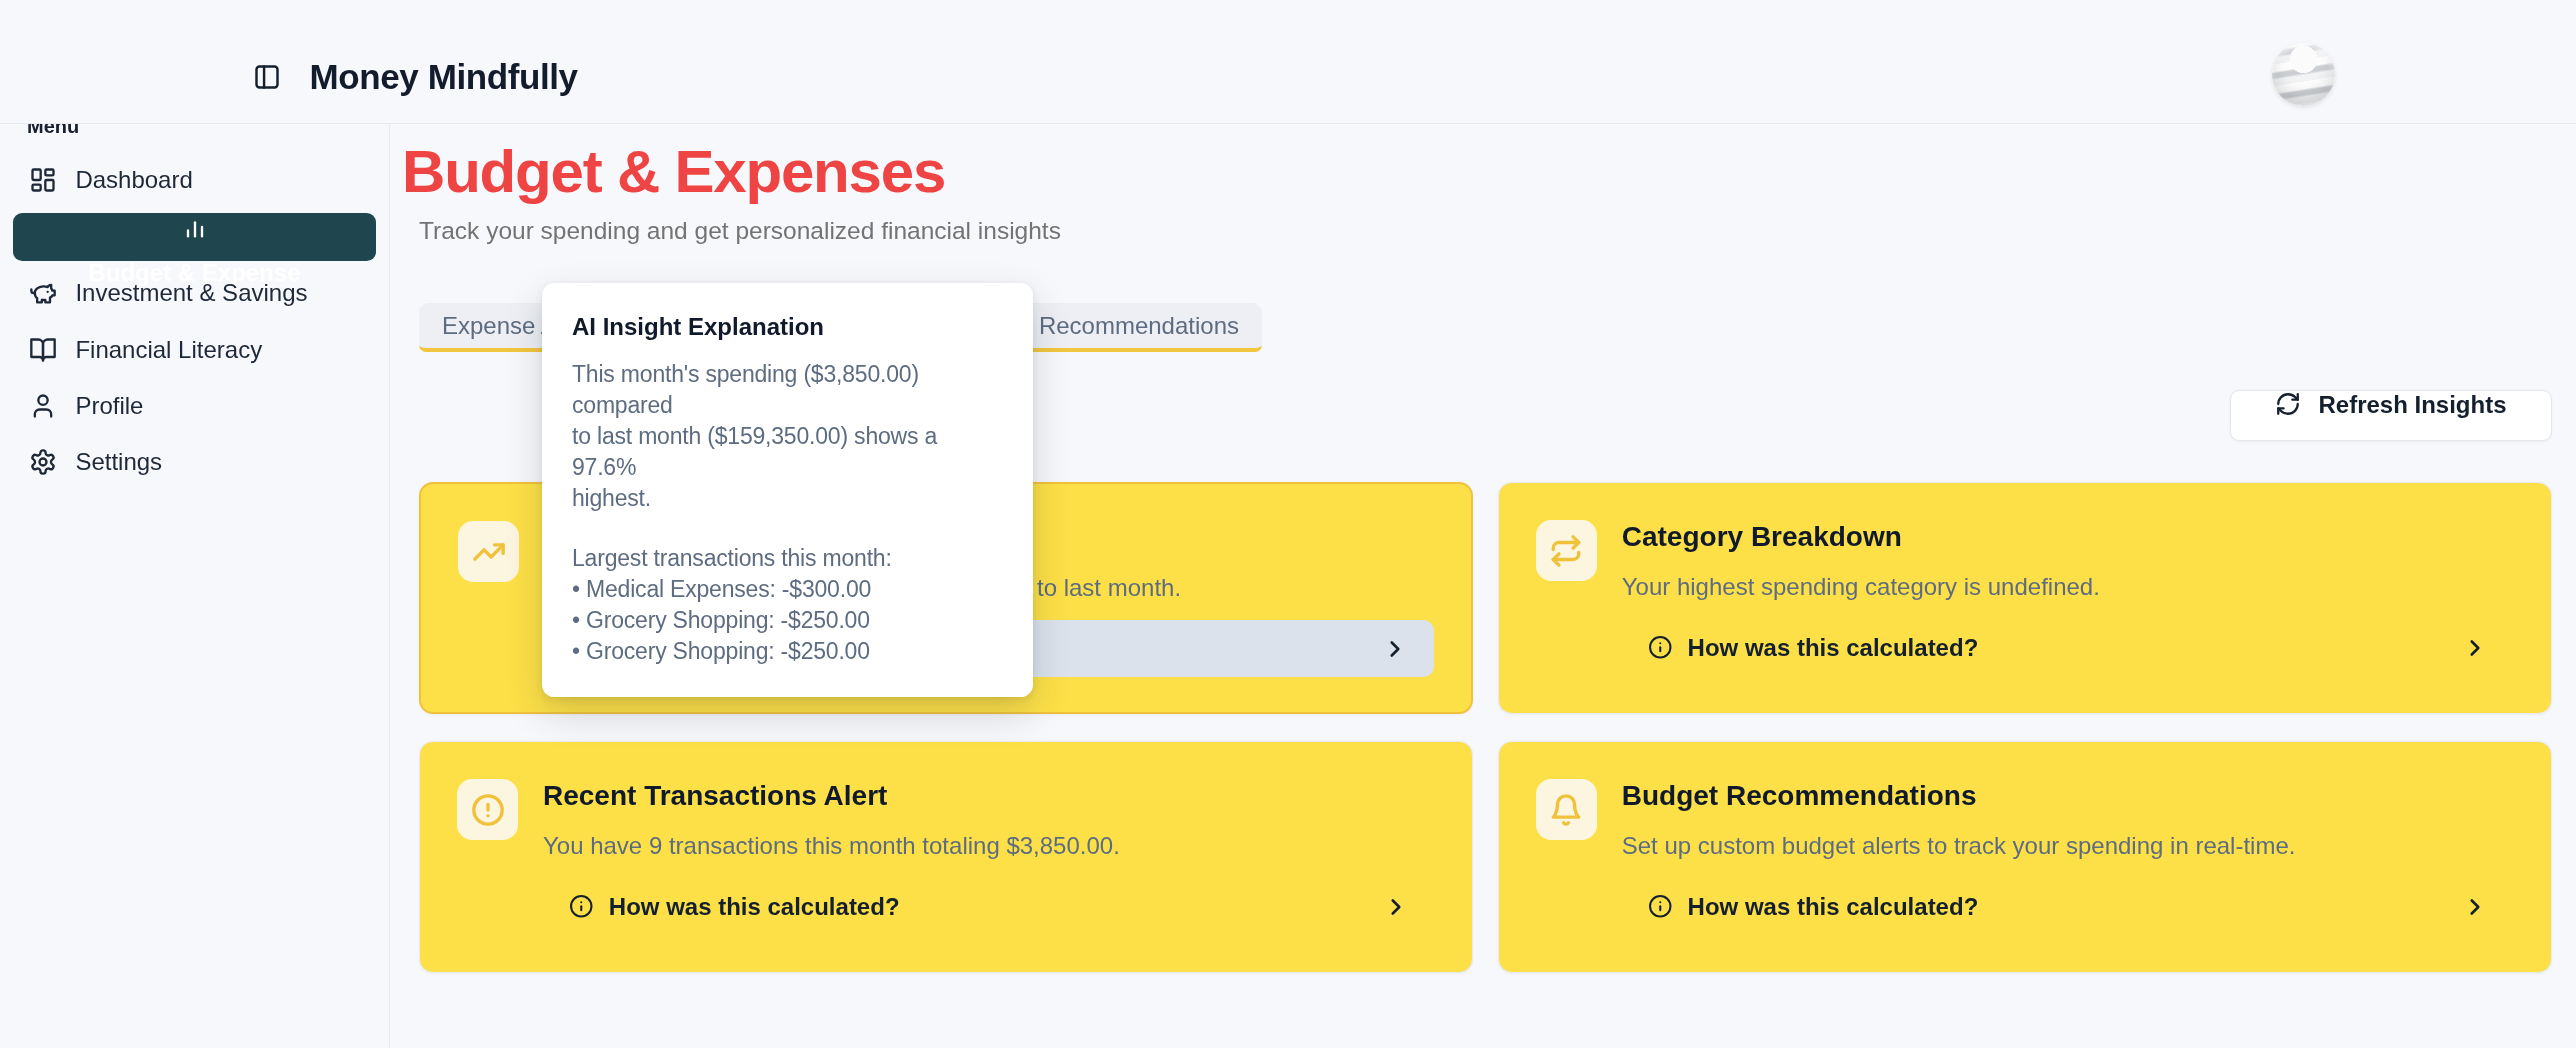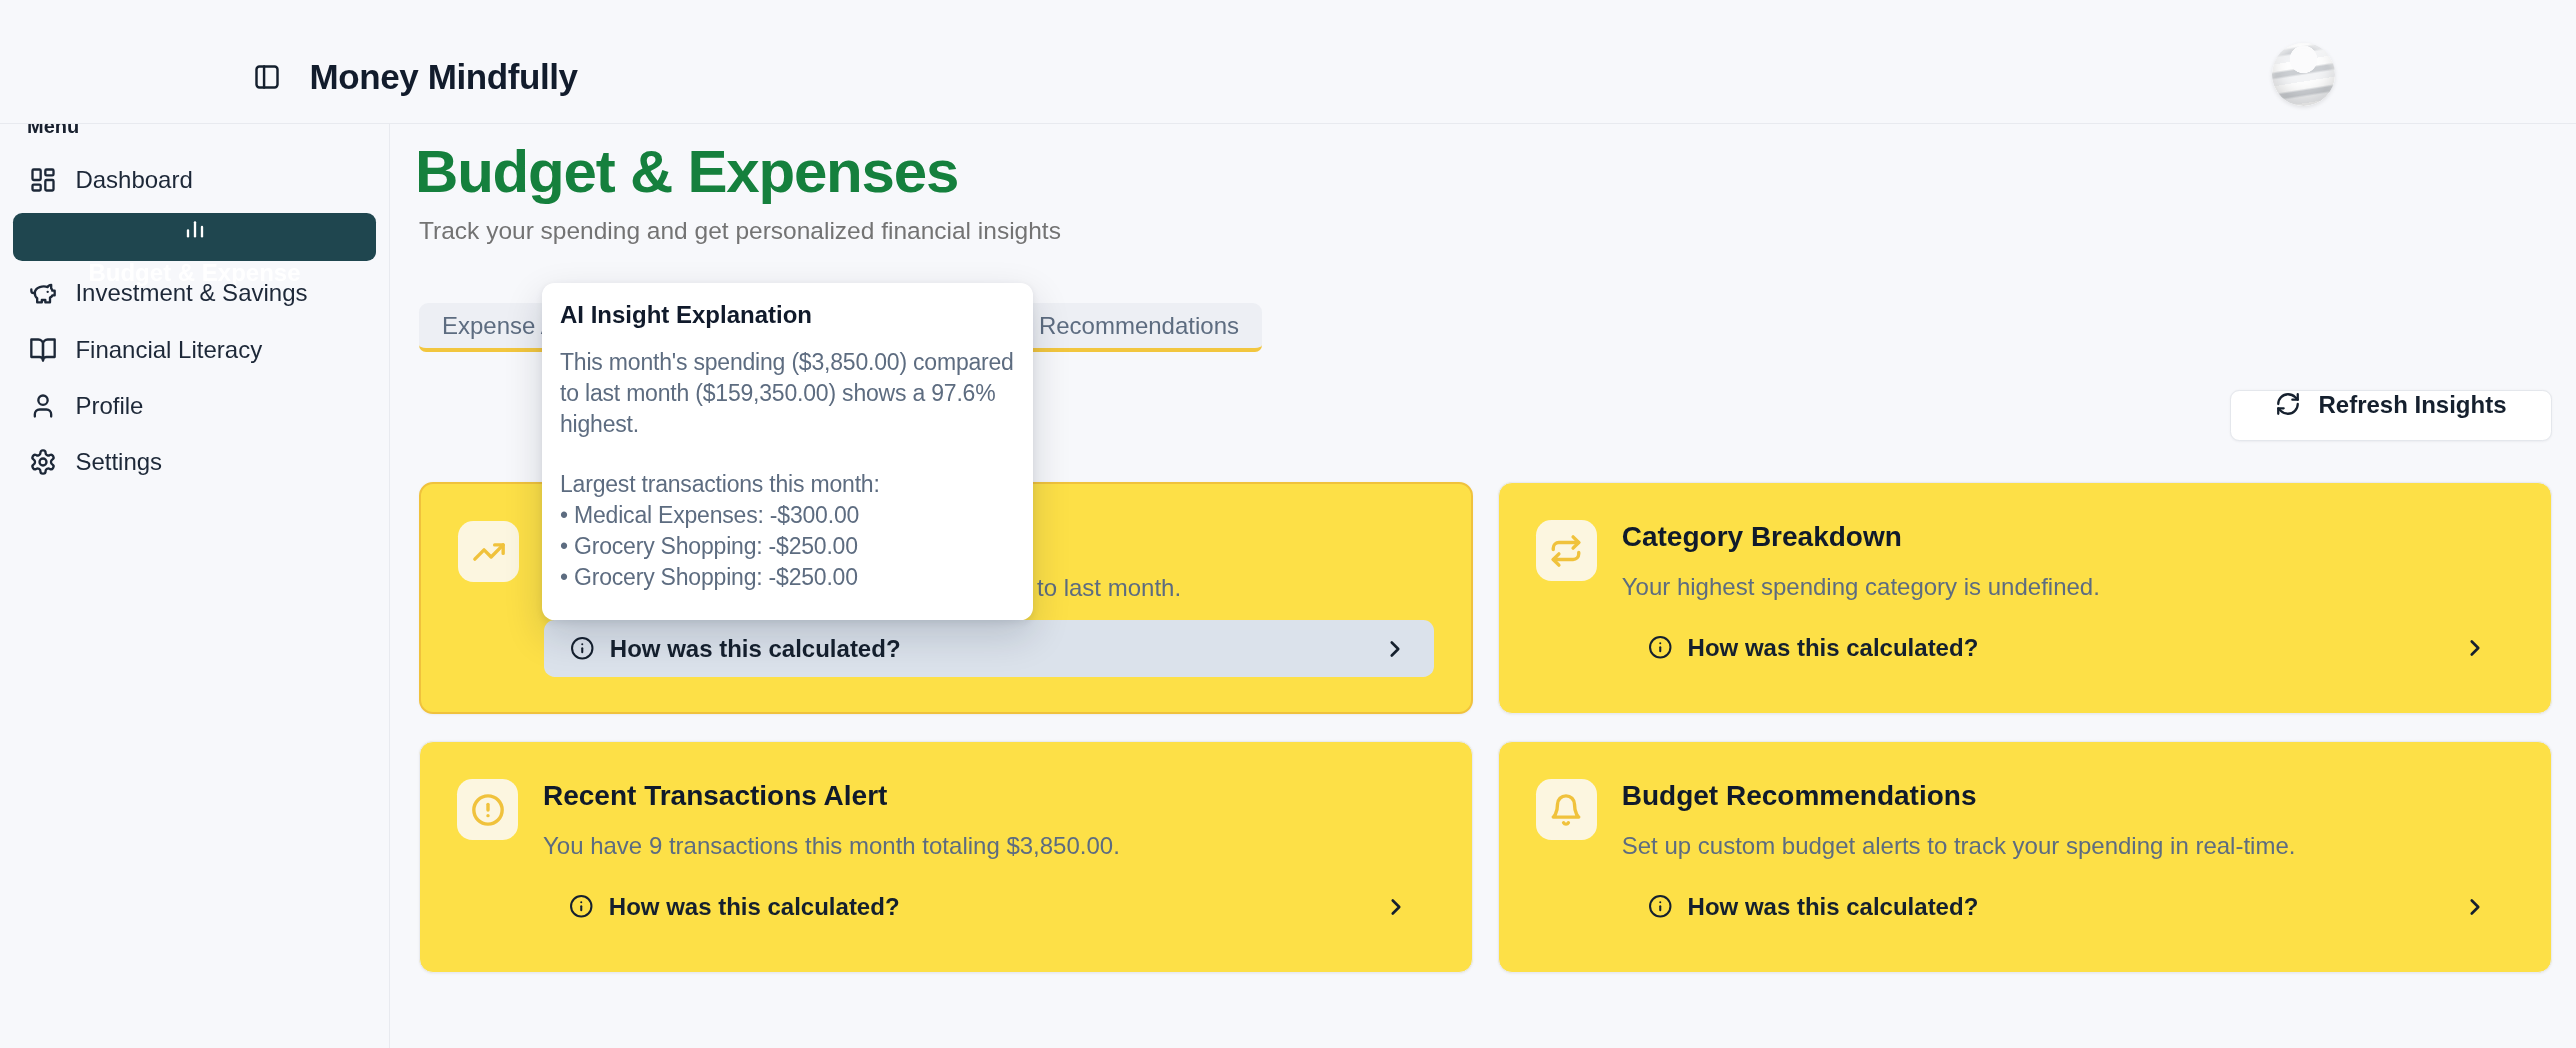--- a/index.html
+++ b/index.html
@@ -64,22 +64,22 @@
   }
   .nav-item .nav-icon{ color:#1d2838; flex:0 0 auto; }
   .nav-item.active{
     background:#1f464f; color:#ffffff; font-weight:700;flex-direction:column;
   }
   .nav-item.active .nav-icon{ color:#ffffff; }
 
   
   .main{ position:absolute; left:392px; top:94px; right:0; bottom:0; }
   .page-title{
-    position:absolute; left:23px; top:43px;
-    font-size:60px; font-weight:800; letter-spacing:-1.2px; color:#15803d;
+    position:absolute; left:10px; top:43px;
+    font-size:60px; font-weight:800; letter-spacing:-1.2px; color:#ef4444;
   }
   .page-subtitle{
     position:absolute; left:27px; top:123px;
     font-size:24.5px; color:#737373;
   }
 
   .tabbar{
     position:absolute; left:27px; top:209px;
     width:843px; height:49px;
     background:#edeff4;
@@ -140,21 +140,21 @@
   }
   .card.highlighted .card-link{ background:#dbe2eb; }
   .card-link .chevron{ margin-left:auto; color:#15202e; }
 
   
   .tooltip{
     position:absolute; left:150px; top:189px;
     width:491px; min-height:337px;
     background:#ffffff; border-radius:12.3px;
     box-shadow:0 15.3px 38px rgba(15,23,42,.16), 0 2.3px 7.7px rgba(15,23,42,.08);
-    padding:18px;
+    padding:30px;
     z-index:10;
   }
   .tooltip-title{
     font-size:24px; font-weight:700; color:#101a2b;
     margin-bottom:18.4px;
   }
   .tooltip-line, .tooltip-bullet{
     font-size:23px; line-height:31px; color:#5d6c80; letter-spacing:-0.2px;
   }
   .tooltip-gap{ height:29px; }

